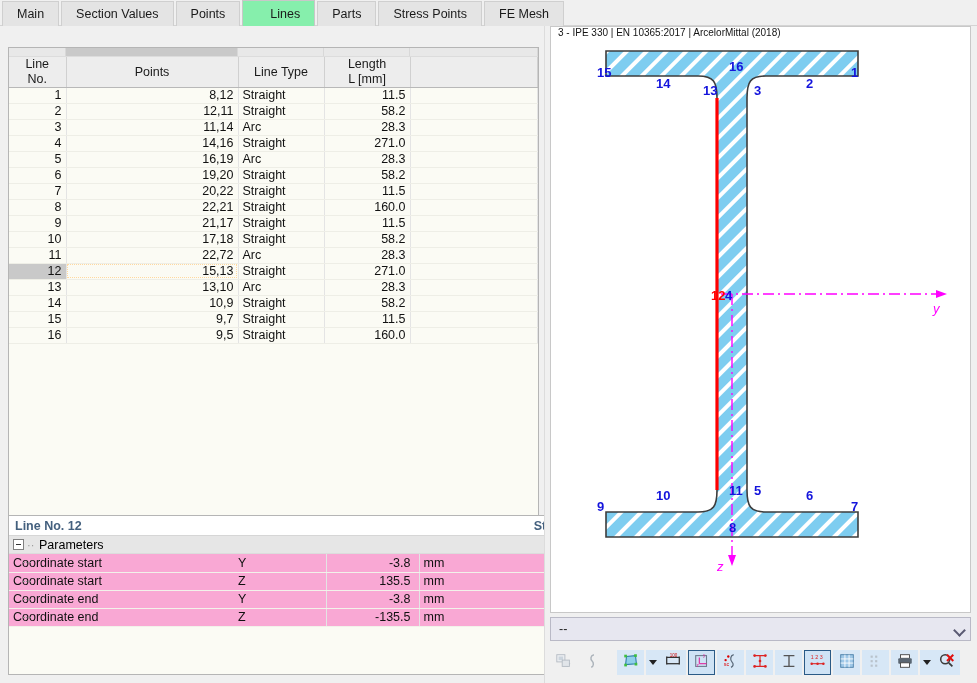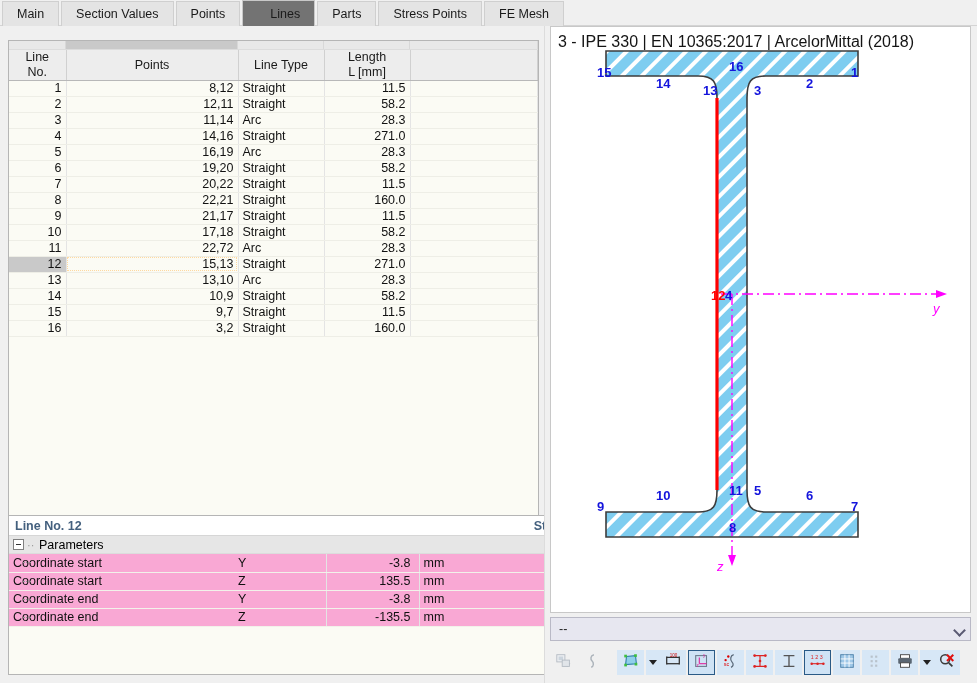--- a/index.html
+++ b/index.html
@@ -27,34 +27,34 @@
     background: #e4e4e4;
     border: 1px solid #cfcfcf;
     border-bottom: none;
     margin-right: 2px;
     font-size: 12.5px;
     color: #1a1a1a;
     cursor: default;
     white-space: nowrap;
   }
   .tab.active {
-    background: #737373;
+    background: #86efac;
     border-color: #c8c8c8;
     height: 26px; line-height: 26px;
     position: relative; z-index: 2; padding-left: 27px;
   }
 
   
   .leftpane {
     position: absolute; left: 0; top: 26px;
     width: 544px; height: 657px;
     background: #f0f0f0;
   }
   .tablewrap {
-    position: absolute; left: 8px; top: 14px;
+    position: absolute; left: 8px; top: 21px;
     width: 531px; height: 478px;
     background: #fbfbf4;
     border: 1px solid #b5b5b5;
     overflow: hidden;
   }
   
   .colband { display: flex; height: 9px; background: #e8e8e8; border-bottom: 1px solid #dcdcdc; }
   .colband .cb { border-right: 1px solid #d8d8d8; background: #e8e8e8; }
   .colband .cb.hi { background: #c9c9c9; }
 
@@ -174,22 +174,22 @@
     width: 427px; height: 657px;
     background: #f0f0f0;
   }
   .viewport {
     position: absolute; left: 0; top: 0; width: 421px; height: 587px;
     background: #ffffff;
     border: 1px solid #c8c8c8;
     overflow: hidden;
   }
   .viewtitle {
-    position: absolute; left: 7px; top: 6px;
-    font-size: 16px; color: #141414;
+    position: absolute; left: 7px; top: 0;
+    font-size: 10px; color: #141414;
     white-space: nowrap;
   }
   .drawing { position: absolute; left: 0; top: 18px; width: 421px; height: 560px; }
 
   .combowrap { position: absolute; left: 0; top: 591px; width: 421px; height: 24px; }
   .combo {
     width: 421px; height: 24px;
     background: #e7e7f0;
     border: 1px solid #b9b9c6;
     display: flex; align-items: center;
@@ -381,21 +381,21 @@
             </tr>
             <tr class="">
               <td class="rownum">15</td>
               <td class="pts">9,7</td>
               <td class="">Straight</td>
               <td class="num">11.5</td>
               <td></td>
             </tr>
             <tr class="">
               <td class="rownum">16</td>
-              <td class="pts">3,2</td>
+              <td class="pts">9,5</td>
               <td class="">Straight</td>
               <td class="num">160.0</td>
               <td></td>
             </tr>
           </tbody>
       </table>
     </div>
 
     <div class="parampanel">
       <div class="paramhdr">

